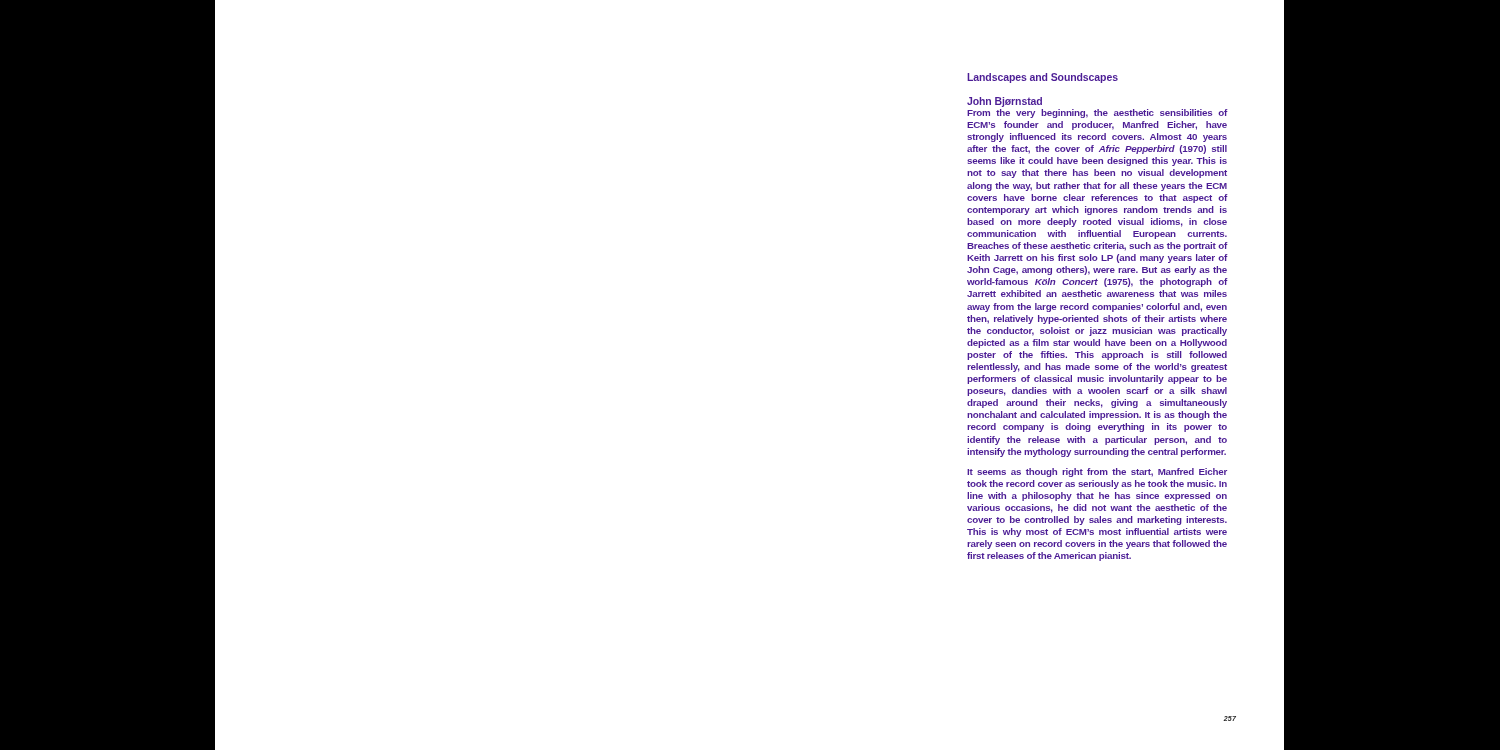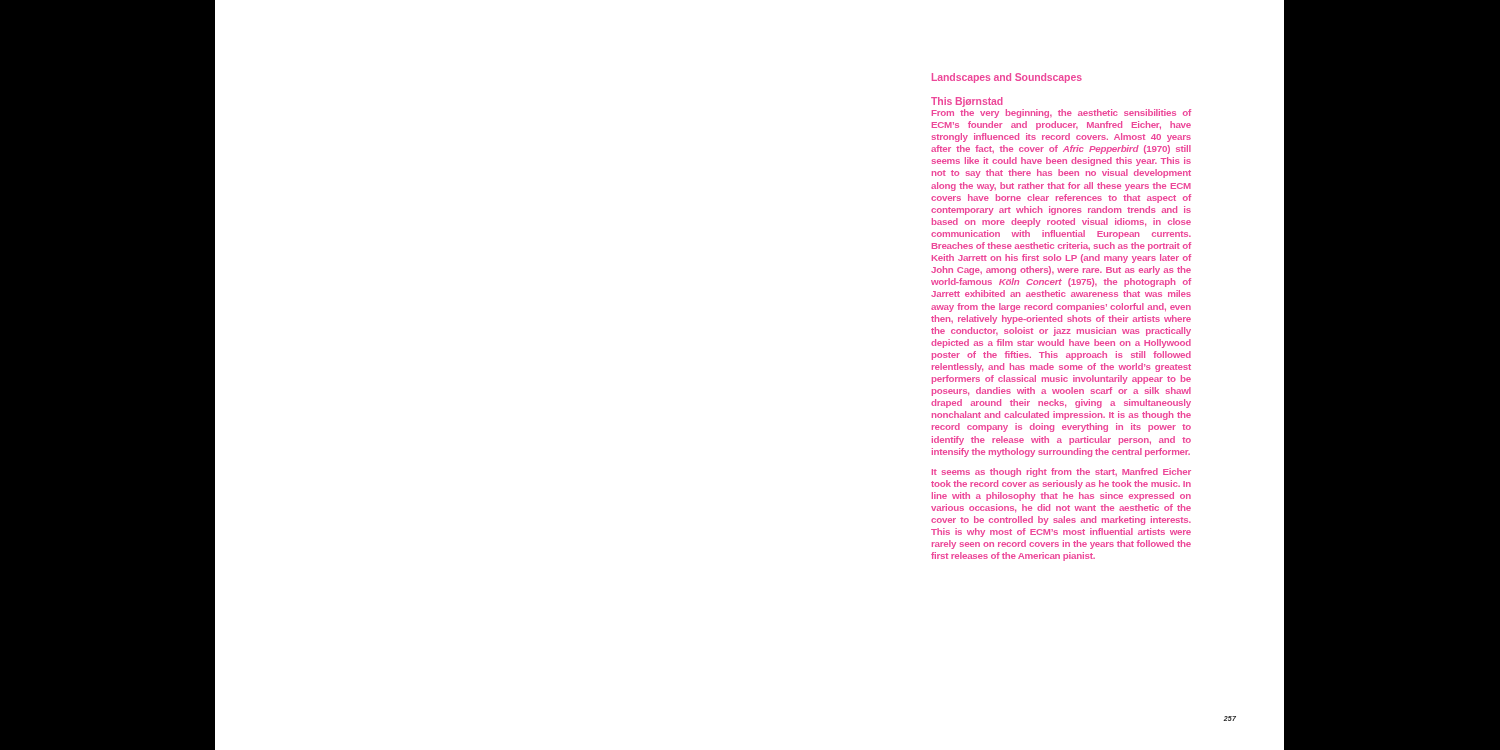--- a/index.html
+++ b/index.html
@@ -23,24 +23,24 @@
   .spread {
     position: absolute;
     left: 215px;
     top: 0;
     width: 1069px;
     height: 750px;
     background: #ffffff;
   }
   .text-col {
     position: absolute;
-    left: 716px;
+    left: 752px;
     top: 72px;
     width: 260px;
-    color: #ec4899;
+    color: #4c1d95;
   }
   .essay-title {
     font-size: 10.5px;
     line-height: 11px;
     font-weight: bold;
     letter-spacing: -0.1px;
   }
   .essay-author {
     margin-top: 13px;
     font-size: 10.5px;
@@ -75,21 +75,21 @@
 </style>
 </head>
 <body>
 
 <div class="canvas">
   <div class="bar left"></div>
 
   <div class="spread">
     <div class="text-col">
       <h1 class="essay-title">Landscapes and Soundscapes</h1>
-      <h2 class="essay-author">This Bjørnstad</h2>
+      <h2 class="essay-author">John Bjørnstad</h2>
       <div class="essay-body">
         <p><span>From the very beginning, the aesthetic sensibilities of ECM’s founder and producer, Manfred Eicher, have strongly influenced its record covers. Almost 40 years after the fact, the cover of </span><em>Afric Pepperbird</em><span> (1970) still seems like it could have been designed this year. This is not to say that there has been no visual development along the way, but rather that for all these years the ECM covers have borne clear references to that aspect of contemporary art which ignores random trends and is based on more deeply rooted visual idioms, in close communication with influential European currents. Breaches of these aesthetic criteria, such as the portrait of Keith Jarrett on his first solo LP (and many years later of John Cage, among others), were rare. But as early as the world-famous </span><em>Köln Concert</em><span> (1975), the photograph of Jarrett exhibited an aesthetic awareness that was miles away from the large record companies’ colorful and, even then, relatively hype-oriented shots of their artists where the conductor, soloist or jazz musician was practically depicted as a film star would have been on a Hollywood poster of the fifties. This approach is still followed relentlessly, and has made some of the world’s greatest performers of classical music involuntarily appear to be poseurs, dandies with a woolen scarf or a silk shawl draped around their necks, giving a simultaneously nonchalant and calculated impression. It is as though the record company is doing everything in its power to identify the release with a particular person, and to intensify the mythology surrounding the central performer.</span></p>
         <p><span>It seems as though right from the start, Manfred Eicher took the record cover as seriously as he took the music. In line with a philosophy that he has since expressed on various occasions, he did not want the aesthetic of the cover to be controlled by sales and marketing interests. This is why most of ECM’s most influential artists were rarely seen on record covers in the years that followed the first releases of the American pianist.</span></p>
       </div>
     </div>
     <div class="folio">257</div>
   </div>
 
   <div class="bar right"></div>
 </div>

